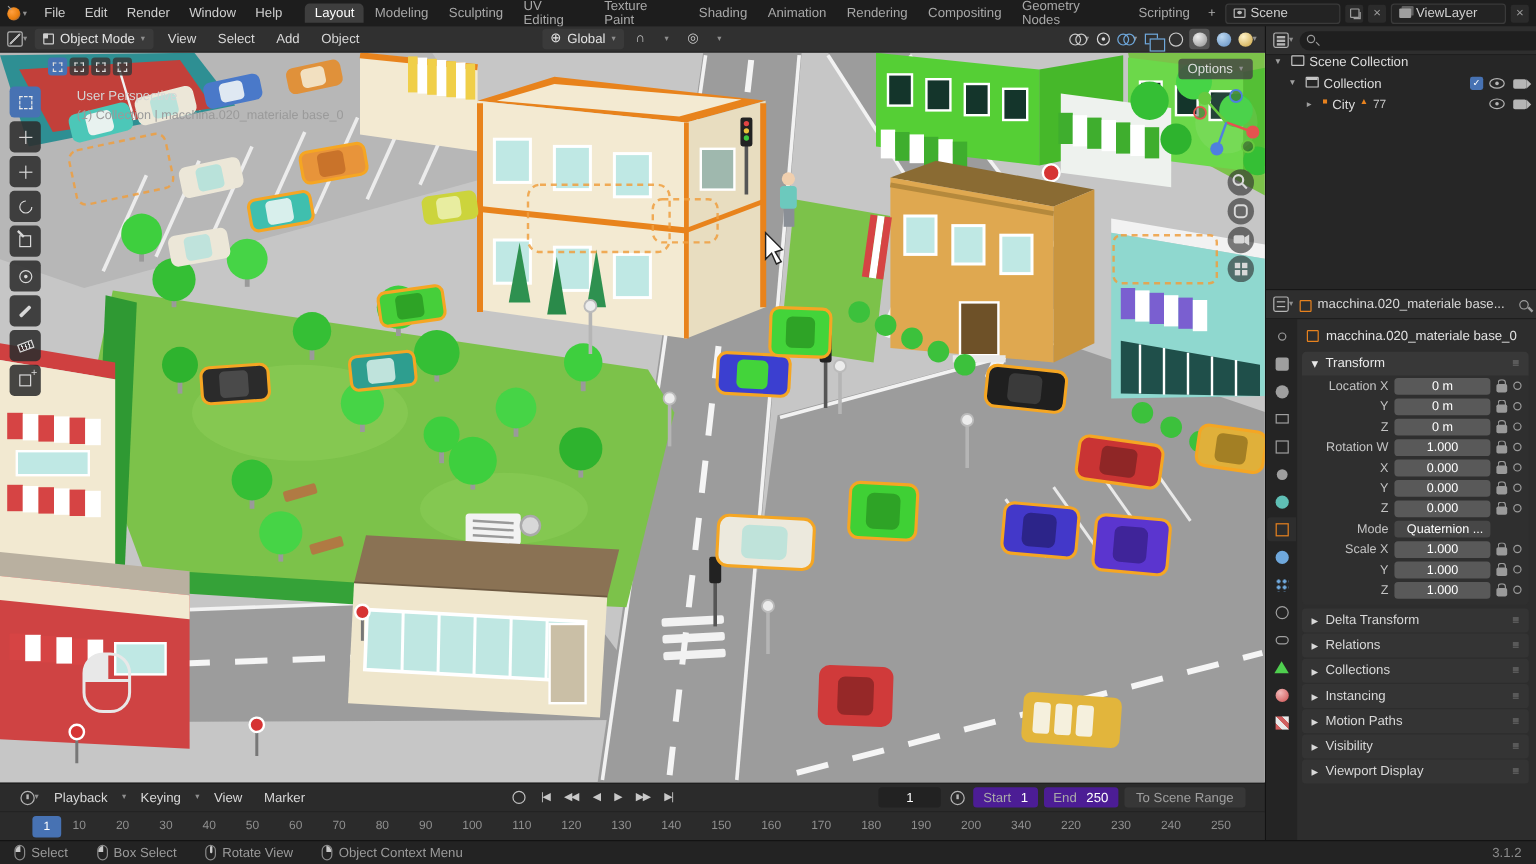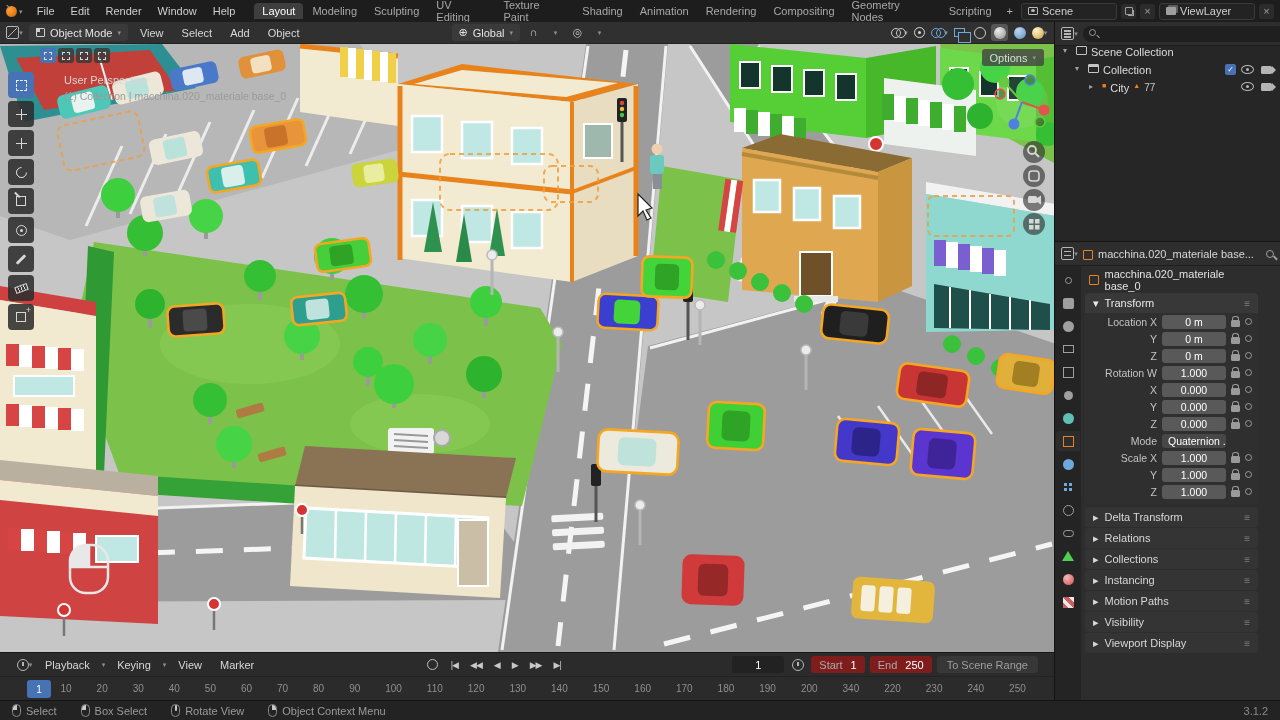--- a/index.html
+++ b/index.html
@@ -125,21 +125,21 @@
   .ti.round{border-radius:50%}
   .ti.gray{background:#9f9f9f}
   .ti.grayline{border:1.5px solid #9f9f9f}
   .ti.orange{border:1.8px solid var(--obj-orange)}
   .ti.blue{background:#6fa8dc}
   .ti.teal{background:#5fbfb5}
   .ti.green{width:0;height:0;background:none;border-left:6px solid transparent;border-right:6px solid transparent;border-bottom:10px solid #4fcf4f}
   .ti.red{background:radial-gradient(circle at 35% 30%,#f0b9b9,#cf4f4f)}
   .ti.checker{background:linear-gradient(45deg,#cf5f5f 25%,#e9e9e9 25% 50%,#cf5f5f 50% 75%,#e9e9e9 75%)}
   .ti.dots{background:radial-gradient(circle,#6fa8dc 1.5px,transparent 1.6px);background-size:5px 5px}
-  .props-content{flex:1;min-width:0;padding:4px 20px 0 2px;overflow:hidden}
+  .props-content{flex:1;min-width:0;padding:4px 4px 0 2px;overflow:hidden}
   .name-row{display:flex;align-items:center;gap:6px;height:20px;padding:0 6px;color:#e2e2e2}
   .obj-cube{width:10px;height:10px;border:1.6px solid var(--obj-orange);border-radius:1px}
   .panel-block{background:#2f2f2f;border-radius:4px;margin:3px 2px;overflow:hidden}
   .panel-title{height:20px;background:#383838;display:flex;align-items:center;gap:6px;padding:0 8px;color:#e8e8e8}
   .grip{margin-left:auto;color:#7d7d7d;font-size:10px}
   .prop-row{display:flex;align-items:center;height:17px;padding:0 6px 0 10px;gap:5px}
   .prop-label{width:62px;text-align:right;color:#c3c3c3;font-size:10.5px;flex:none}
   .prop-value{flex:1;background:#595959;border-radius:3px;color:#fff;font-size:10.5px;text-align:center;height:14px;line-height:14px;overflow:hidden;white-space:nowrap}
   .prop-value.menu{background:#474747;text-align:right;padding:0 6px;position:relative}
   .lock-icon{width:9px;height:7px;border-radius:1.5px;background:#9a9a9a;position:relative;margin-top:3px;flex:none}
@@ -150,21 +150,21 @@
   
   .timeline{height:48px;flex:none;display:flex;flex-direction:column;background:#2b2b2b;border-top:1px solid #181818}
   .tl-header{height:24px;display:flex;align-items:center;padding:0 16px;gap:6px;border-bottom:1px solid #222}
   .clock-icon{width:12px;height:12px;border:1.4px solid #b5b5b5;border-radius:50%;position:relative}
   .clock-icon::after{content:'';position:absolute;left:4.5px;top:2px;width:1.5px;height:4px;background:#b5b5b5}
   .transport{display:flex;align-items:center;gap:2px;margin:0 auto}
   .t-btn{padding:1px 5px;color:#c8c8c8;font-size:9px;border-radius:3px;letter-spacing:-1px}
   .autokey{width:11px;height:11px;border:1.6px solid #c0c0c0;border-radius:50%;margin-right:6px}
   .tl-fields{display:flex;align-items:center;gap:5px}
   .frame-pill{width:52px;height:17px;background:#222;border-radius:3px;color:#fff;display:flex;align-items:center;justify-content:center}
-  .se-pill{height:17px;background:#7f1d1d;border-radius:3px;display:flex;align-items:center;gap:8px;padding:0 8px}
+  .se-pill{height:17px;background:#4c1d95;border-radius:3px;display:flex;align-items:center;gap:8px;padding:0 8px}
   .se-label{color:#aaa}.se-val{color:#fff}
   .range-btn{height:17px;background:#3f3f3f99;border-radius:3px;color:#9f9f9f;display:flex;align-items:center;padding:0 10px}
   .ruler{flex:1;position:relative;background:#2b2b2b}
   .ruler-ticks{position:absolute;inset:0;display:flex;justify-content:space-between;align-items:center;padding:0 28px 0 30px;color:#8f8f8f;font-size:10px}
   .playhead{position:absolute;left:27px;top:3px;width:24px;height:18px;background:var(--accent);border-radius:3px;color:#fff;display:flex;align-items:center;justify-content:center;font-size:10px}
 
   
   .statusbar{height:20px;background:#232323;border-top:1px solid #131313;display:flex;align-items:center;gap:24px;padding:0 12px;color:#9a9a9a;flex:none}
   .sb-item{display:flex;align-items:center;gap:5px}
   .mi{width:9px;height:13px;border:1.2px solid #8a8a8a;border-radius:4.5px;position:relative}

